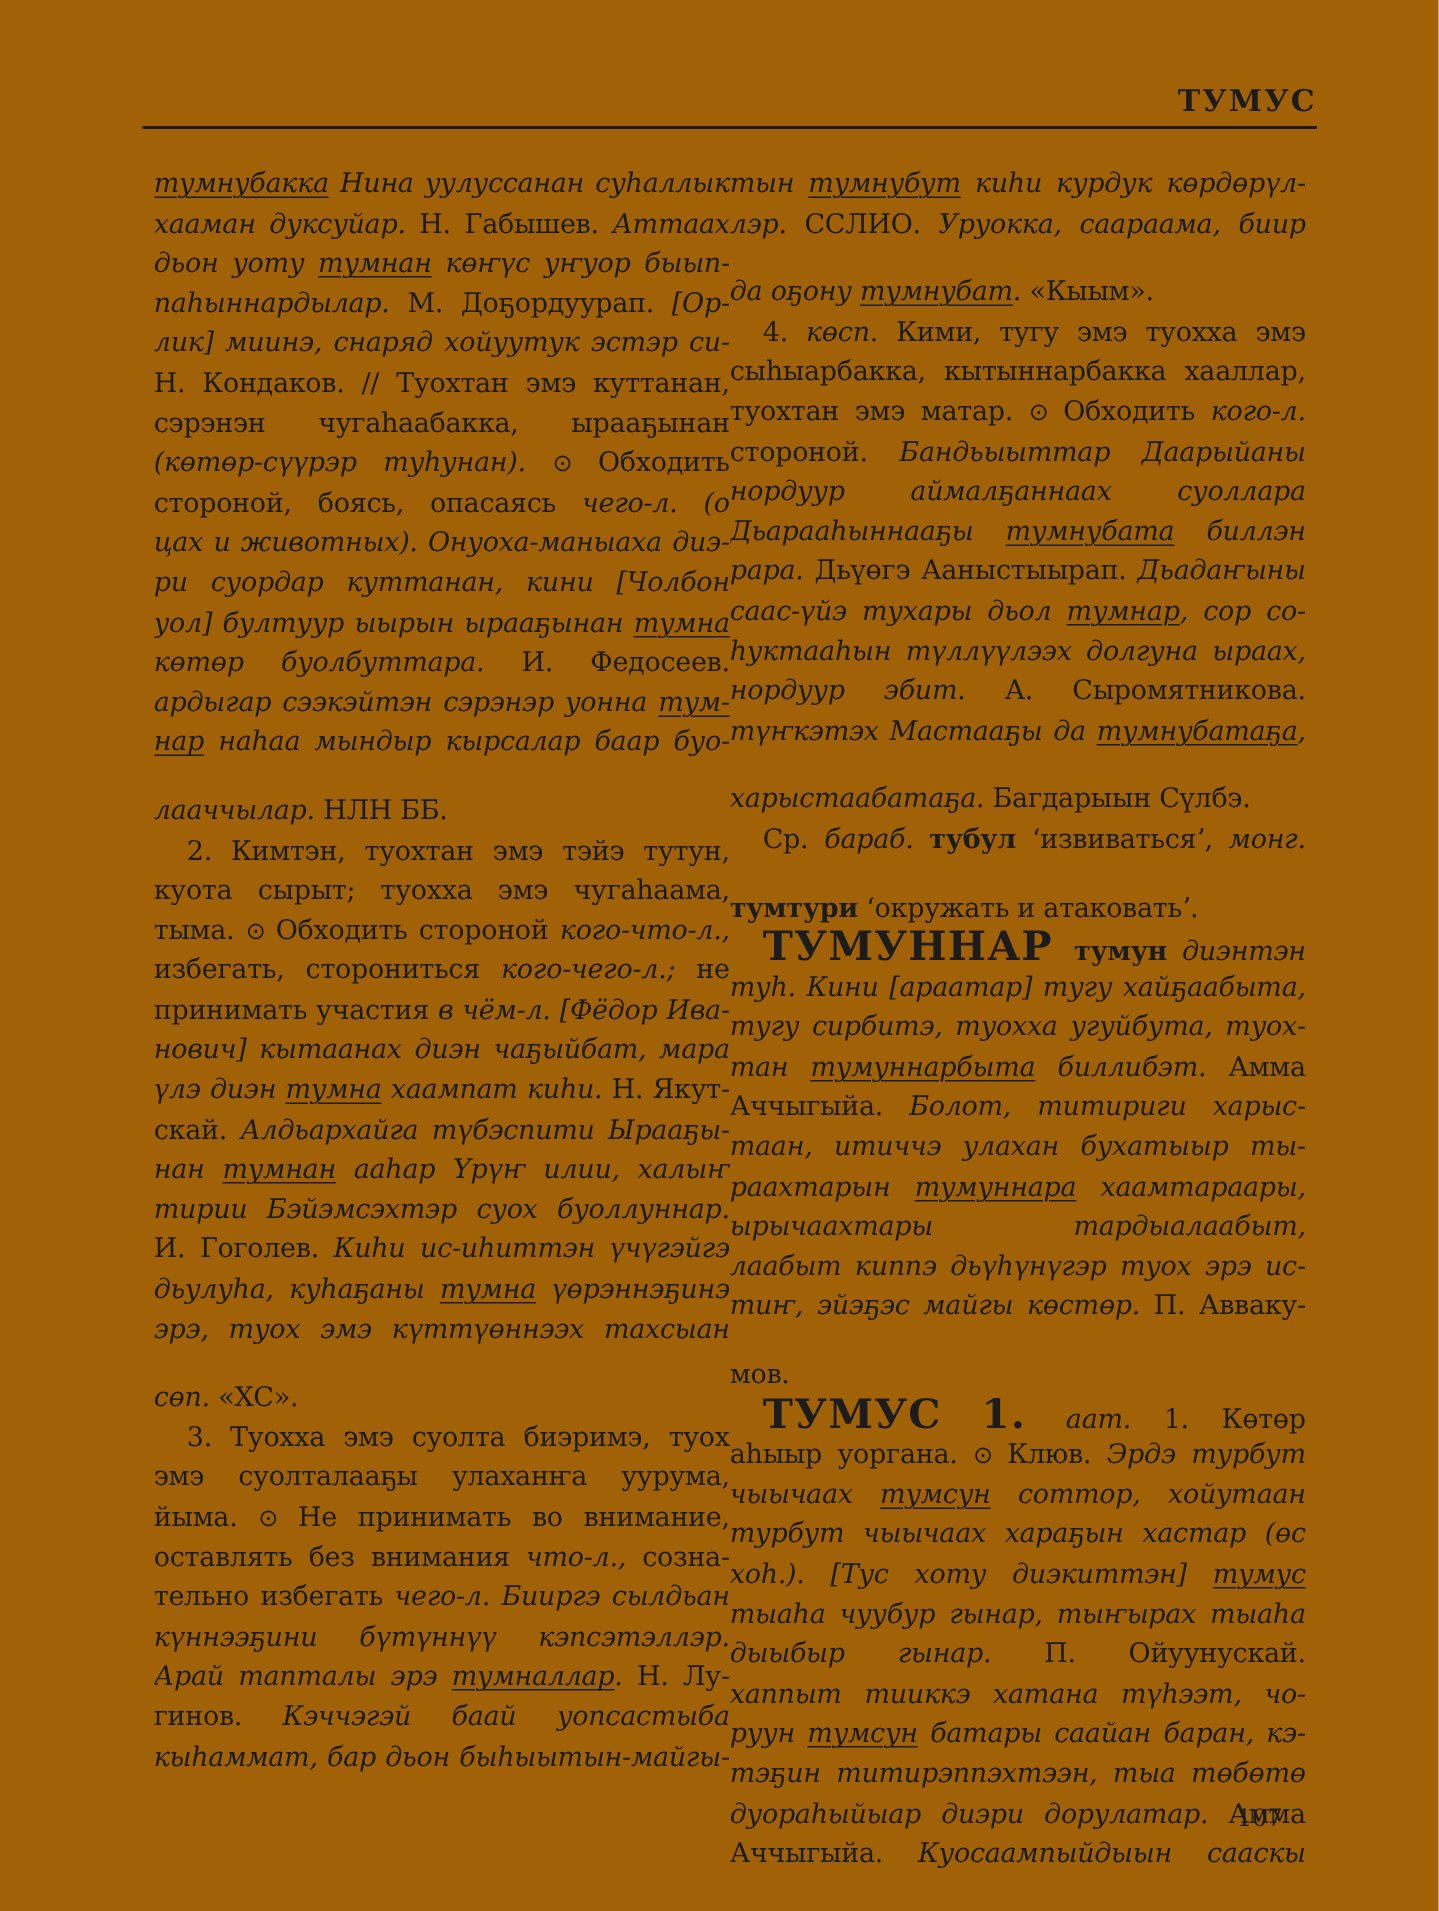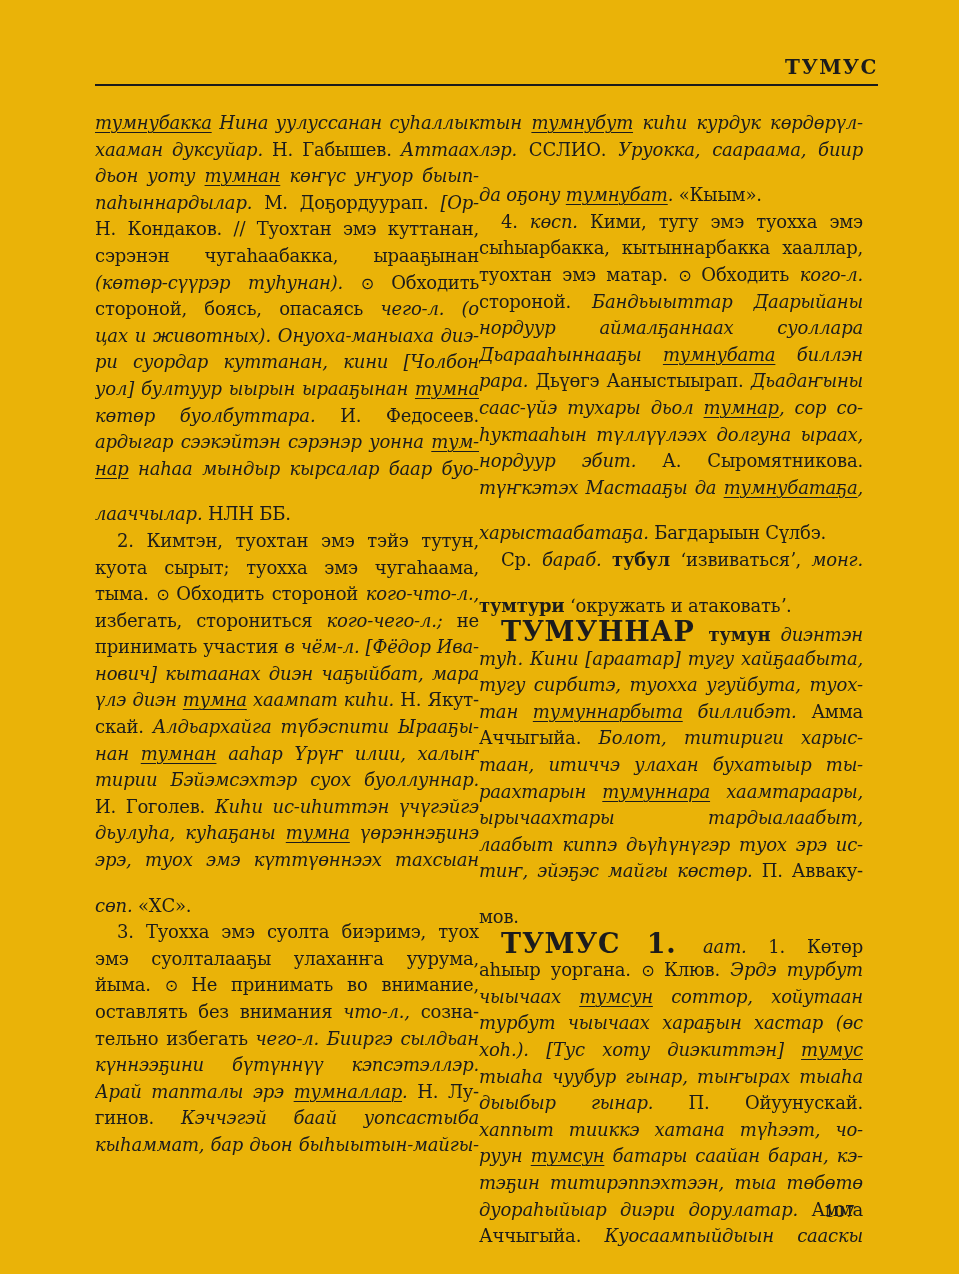--- a/index.html
+++ b/index.html
@@ -1,35 +1,35 @@
 <!DOCTYPE html>
 <html><head>
 <meta charset="utf-8">
 <style>
   html,body { margin:0; padding:0; background:#e8e8e6; }
   .page {
     position:relative;
     width:959px; height:1274px;
     margin:0 auto;
-    background:#eab308;
+    background:#a16207;
     color:#1c1c1c;
     font-family:"DejaVu Serif","Liberation Serif",serif;
     overflow:hidden;
   }
   .running-head {
     position:absolute; top:55px; right:81px;
     font-weight:bold; font-size:20px; letter-spacing:1.5px;
   }
   .rule {
     position:absolute; top:84px; left:95px; width:783px; height:2px;
     background:#1b1b1b;
   }
   .columns {
     position:absolute; top:110px; left:95px; width:783px;
-    display:flex; justify-content:flex-start;
+    display:flex; justify-content:center;
   }
   .col { width:384px; }
   .line {
     font-size:18px; line-height:26.6px; height:26.6px;
     letter-spacing:-0.2px;
     text-align:justify; text-align-last:justify;
     overflow:hidden; white-space:normal;
   }
   .line.end { text-align-last:left;margin-top:19px; }
   .line.indent { text-indent:22px; }
@@ -50,20 +50,21 @@
 
 <div class="page">
   <div class="running-head">ТУМУС</div>
   <div class="rule"></div>
   <div class="columns">
     <div class="col">
         <div class="line"><span class="st-u">тумнубакка</span><span class="st-i"> Нина уулуссанан суһаллык</span></div>
         <div class="line"><span class="st-i">хааман дуксуйар. </span><span class="st-r">Н. Габышев. </span><span class="st-i">Аттаах</span></div>
         <div class="line"><span class="st-i">дьон уоту </span><span class="st-u">тумнан</span><span class="st-i"> көҥүс уҥуор быып-</span></div>
         <div class="line"><span class="st-i">паһыннардылар. </span><span class="st-r">М. Доҕордуурап. </span><span class="st-i">[Ор-</span></div>
+        <div class="line"><span class="st-i">лик] миинэ, снаряд хойуутук эстэр си-</span></div>
         <div class="line"><span class="st-r">Н. Кондаков. // Туохтан эмэ куттанан,</span></div>
         <div class="line"><span class="st-r">сэрэнэн чугаһаабакка, ырааҕынан сырыт</span></div>
         <div class="line"><span class="st-i">(көтөр-сүүрэр туһунан). </span><span class="st-s">⊙ </span><span class="st-r">Обходить</span></div>
         <div class="line"><span class="st-r">стороной, боясь, опасаясь </span><span class="st-i">чего-л. (о пти-</span></div>
         <div class="line"><span class="st-i">цах и животных). Онуоха-маныаха диэ-</span></div>
         <div class="line"><span class="st-i">ри суордар куттанан, кини [Чолбон</span></div>
         <div class="line"><span class="st-i">уол] бултуур ыырын ырааҕынан </span><span class="st-u">тумна</span></div>
         <div class="line"><span class="st-i">көтөр буолбуттара. </span><span class="st-r">И. Федосеев. </span></div>
         <div class="line"><span class="st-i">ардыгар сээкэйтэн сэрэнэр уонна </span><span class="st-u">тум-</span></div>
         <div class="line"><span class="st-u">нар</span><span class="st-i"> наһаа мындыр кырсалар баар буо-</span></div>

